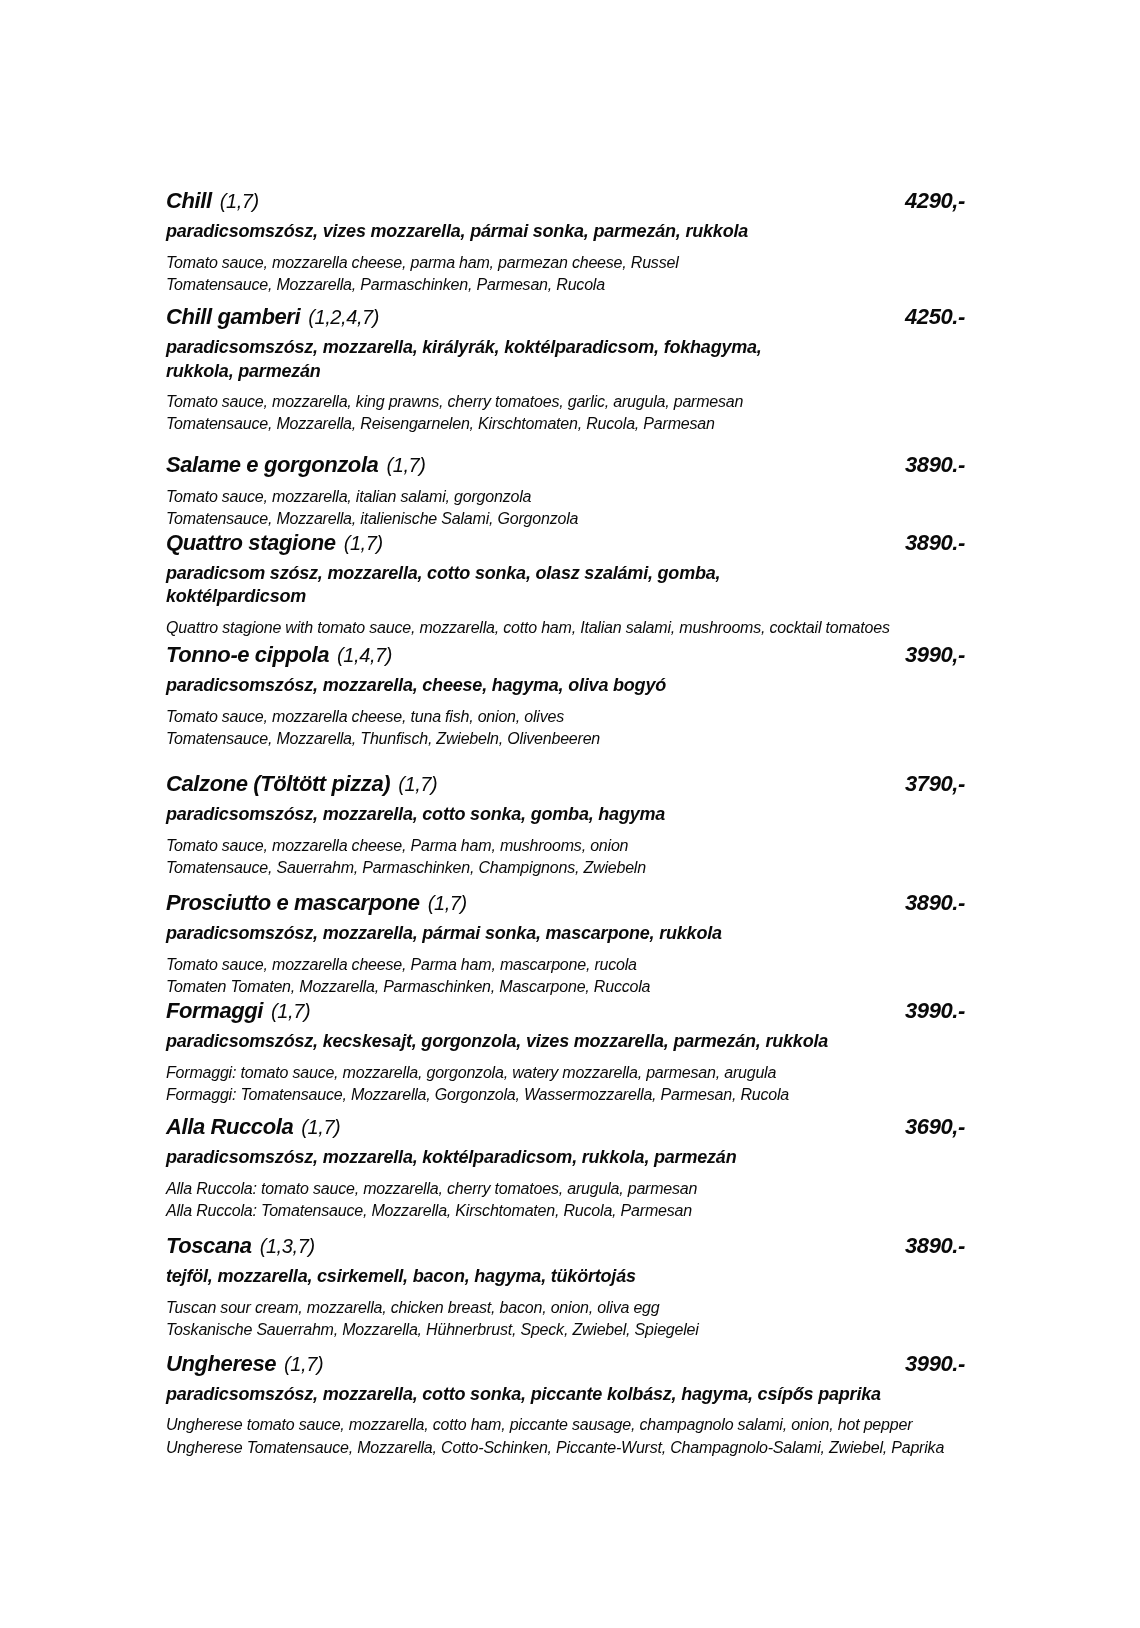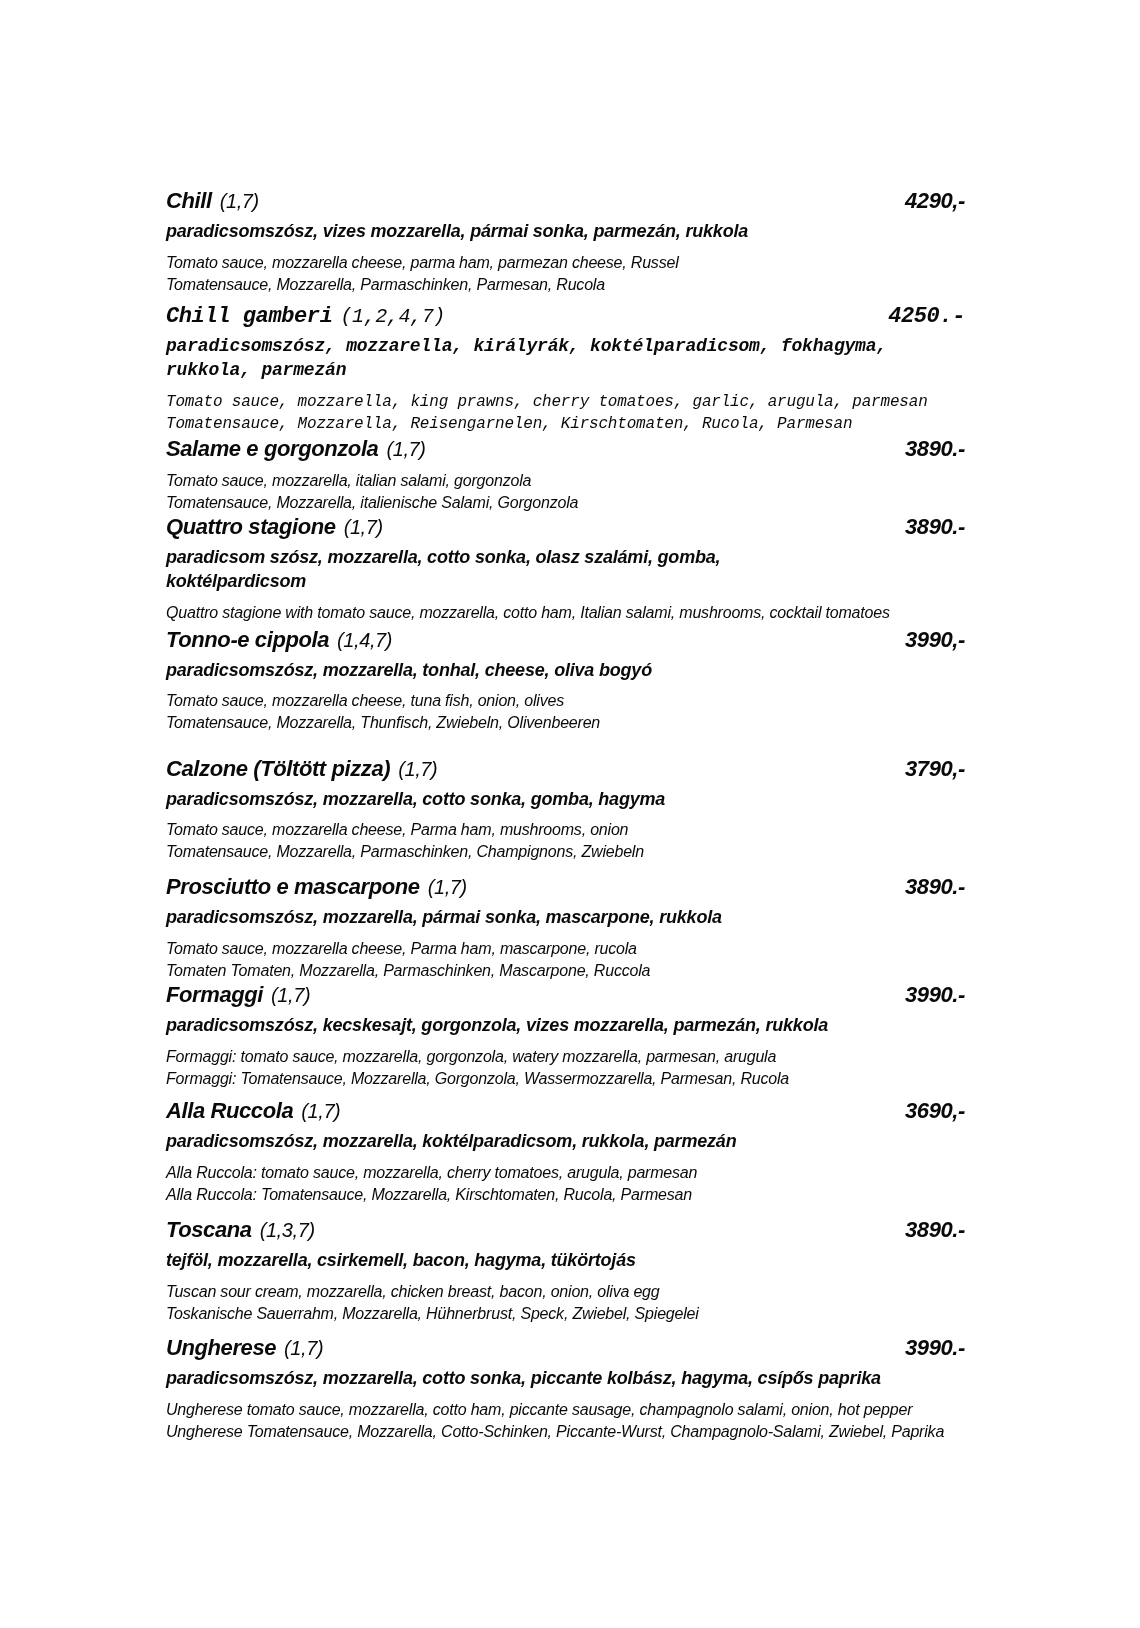--- a/index.html
+++ b/index.html
@@ -70,21 +70,21 @@
     font-weight: normal;
     line-height: 1.38;
   }
   .desc.de {
     font-size: 16px;
     font-weight: normal;
     line-height: 1.38;
   }
   
   .item:nth-child(1)  { margin-bottom: 8px; }
-  .item:nth-child(2)  { margin-bottom: 1px; font-family: Liberation Mono, monospace; }
+  .item:nth-child(2)  { margin-bottom: 16px; }
   .item:nth-child(3)  { margin-bottom: 0px; }
   .item:nth-child(4)  { margin-bottom: 3px; }
   .item:nth-child(5)  { margin-bottom: 21px; }
   .item:nth-child(6)  { margin-bottom: 11px; }
   .item:nth-child(7)  { margin-bottom: 0px; }
   .item:nth-child(8)  { margin-bottom: 8px; }
   .item:nth-child(9)  { margin-bottom: 11px; }
   .item:nth-child(10) { margin-bottom: 10px; }
 </style>
 </head>
@@ -140,35 +140,35 @@
     <div class="desc en">Quattro stagione with tomato sauce, mozzarella, cotto ham, Italian salami, mushrooms, cocktail tomatoes</div>
   </div>
 
   <div class="item">
     <div class="title-row">
       <span class="name">Tonno-e cippola</span>
       <span class="allergens">(1,4,7)</span>
       <span class="spacer"></span>
       <span class="price">3990,-</span>
     </div>
-    <div class="desc hu">paradicsomszósz, mozzarella, tonhal, cheese, oliva bogyó</div>
+    <div class="desc hu">paradicsomszósz, mozzarella, cheese, hagyma, oliva bogyó</div>
     <div class="desc en">Tomato sauce, mozzarella cheese, tuna fish, onion, olives</div>
     <div class="desc de">Tomatensauce, Mozzarella, Thunfisch, Zwiebeln, Olivenbeeren</div>
   </div>
 
   <div class="item">
     <div class="title-row">
       <span class="name">Calzone (Töltött pizza)</span>
       <span class="allergens">(1,7)</span>
       <span class="spacer"></span>
       <span class="price">3790,-</span>
     </div>
     <div class="desc hu">paradicsomszósz, mozzarella, cotto sonka, gomba, hagyma</div>
     <div class="desc en">Tomato sauce, mozzarella cheese, Parma ham, mushrooms, onion</div>
-    <div class="desc de">Tomatensauce, Mozzarella, Parmaschinken, Champignons, Zwiebeln</div>
+    <div class="desc de">Tomatensauce, Sauerrahm, Parmaschinken, Champignons, Zwiebeln</div>
   </div>
 
   <div class="item">
     <div class="title-row">
       <span class="name">Prosciutto e mascarpone</span>
       <span class="allergens">(1,7)</span>
       <span class="spacer"></span>
       <span class="price">3890.-</span>
     </div>
     <div class="desc hu">paradicsomszósz, mozzarella, pármai sonka, mascarpone, rukkola</div>

